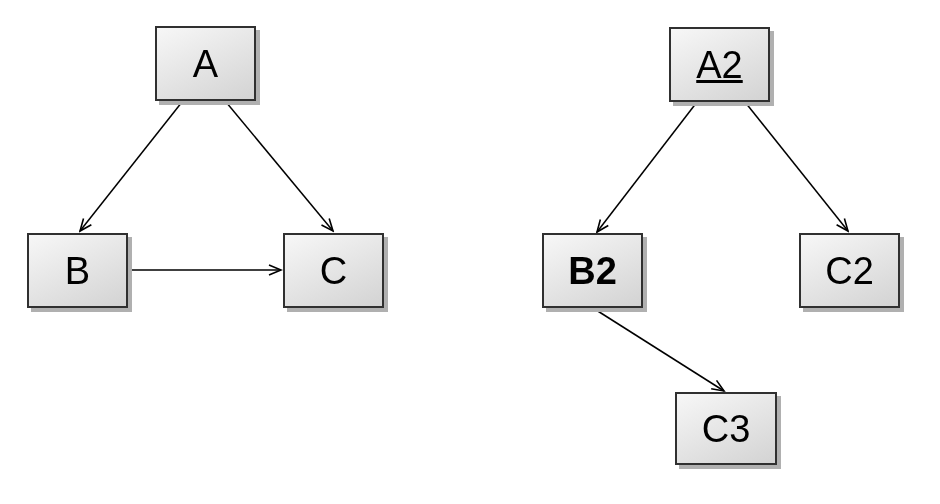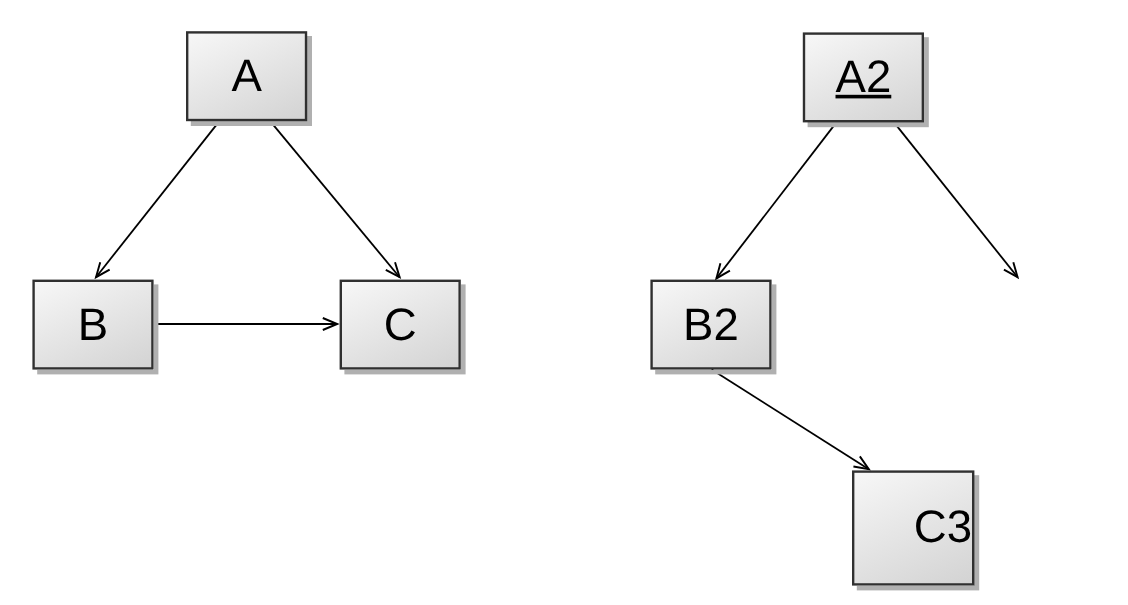--- a/index.html
+++ b/index.html
@@ -74,20 +74,23 @@
       </div>
       <div class="node" style="left: 27px; top: 233px; width: 101px; height: 75px;">
         <span class="node-label">B</span>
       </div>
       <div class="node" style="left: 283px; top: 233px; width: 101px; height: 75px;">
         <span class="node-label">C</span>
       </div>
       <div class="node" style="left: 669px; top: 27px; width: 101px; height: 75px; text-decoration: underline;">
         <span class="node-label">A2</span>
       </div>
-      <div class="node" style="left: 542px; top: 233px; width: 101px; height: 75px;">
+      <div class="node" style="left: 542px; top: 233px; width: 101px; height: 75px; font-weight: bold;">
         <span class="node-label">B2</span>
       </div>
-      <div class="node" style="left: 710px; top: 392px; width: 102px; height: 96px; justify-content: flex-end;">
+      <div class="node" style="left: 799px; top: 233px; width: 101px; height: 75px;">
+        <span class="node-label">C2</span>
+      </div>
+      <div class="node" style="left: 675px; top: 392px; width: 102px; height: 73px;">
         <span class="node-label">C3</span>
       </div>
     </div>
 </div>
 
 </body></html>

